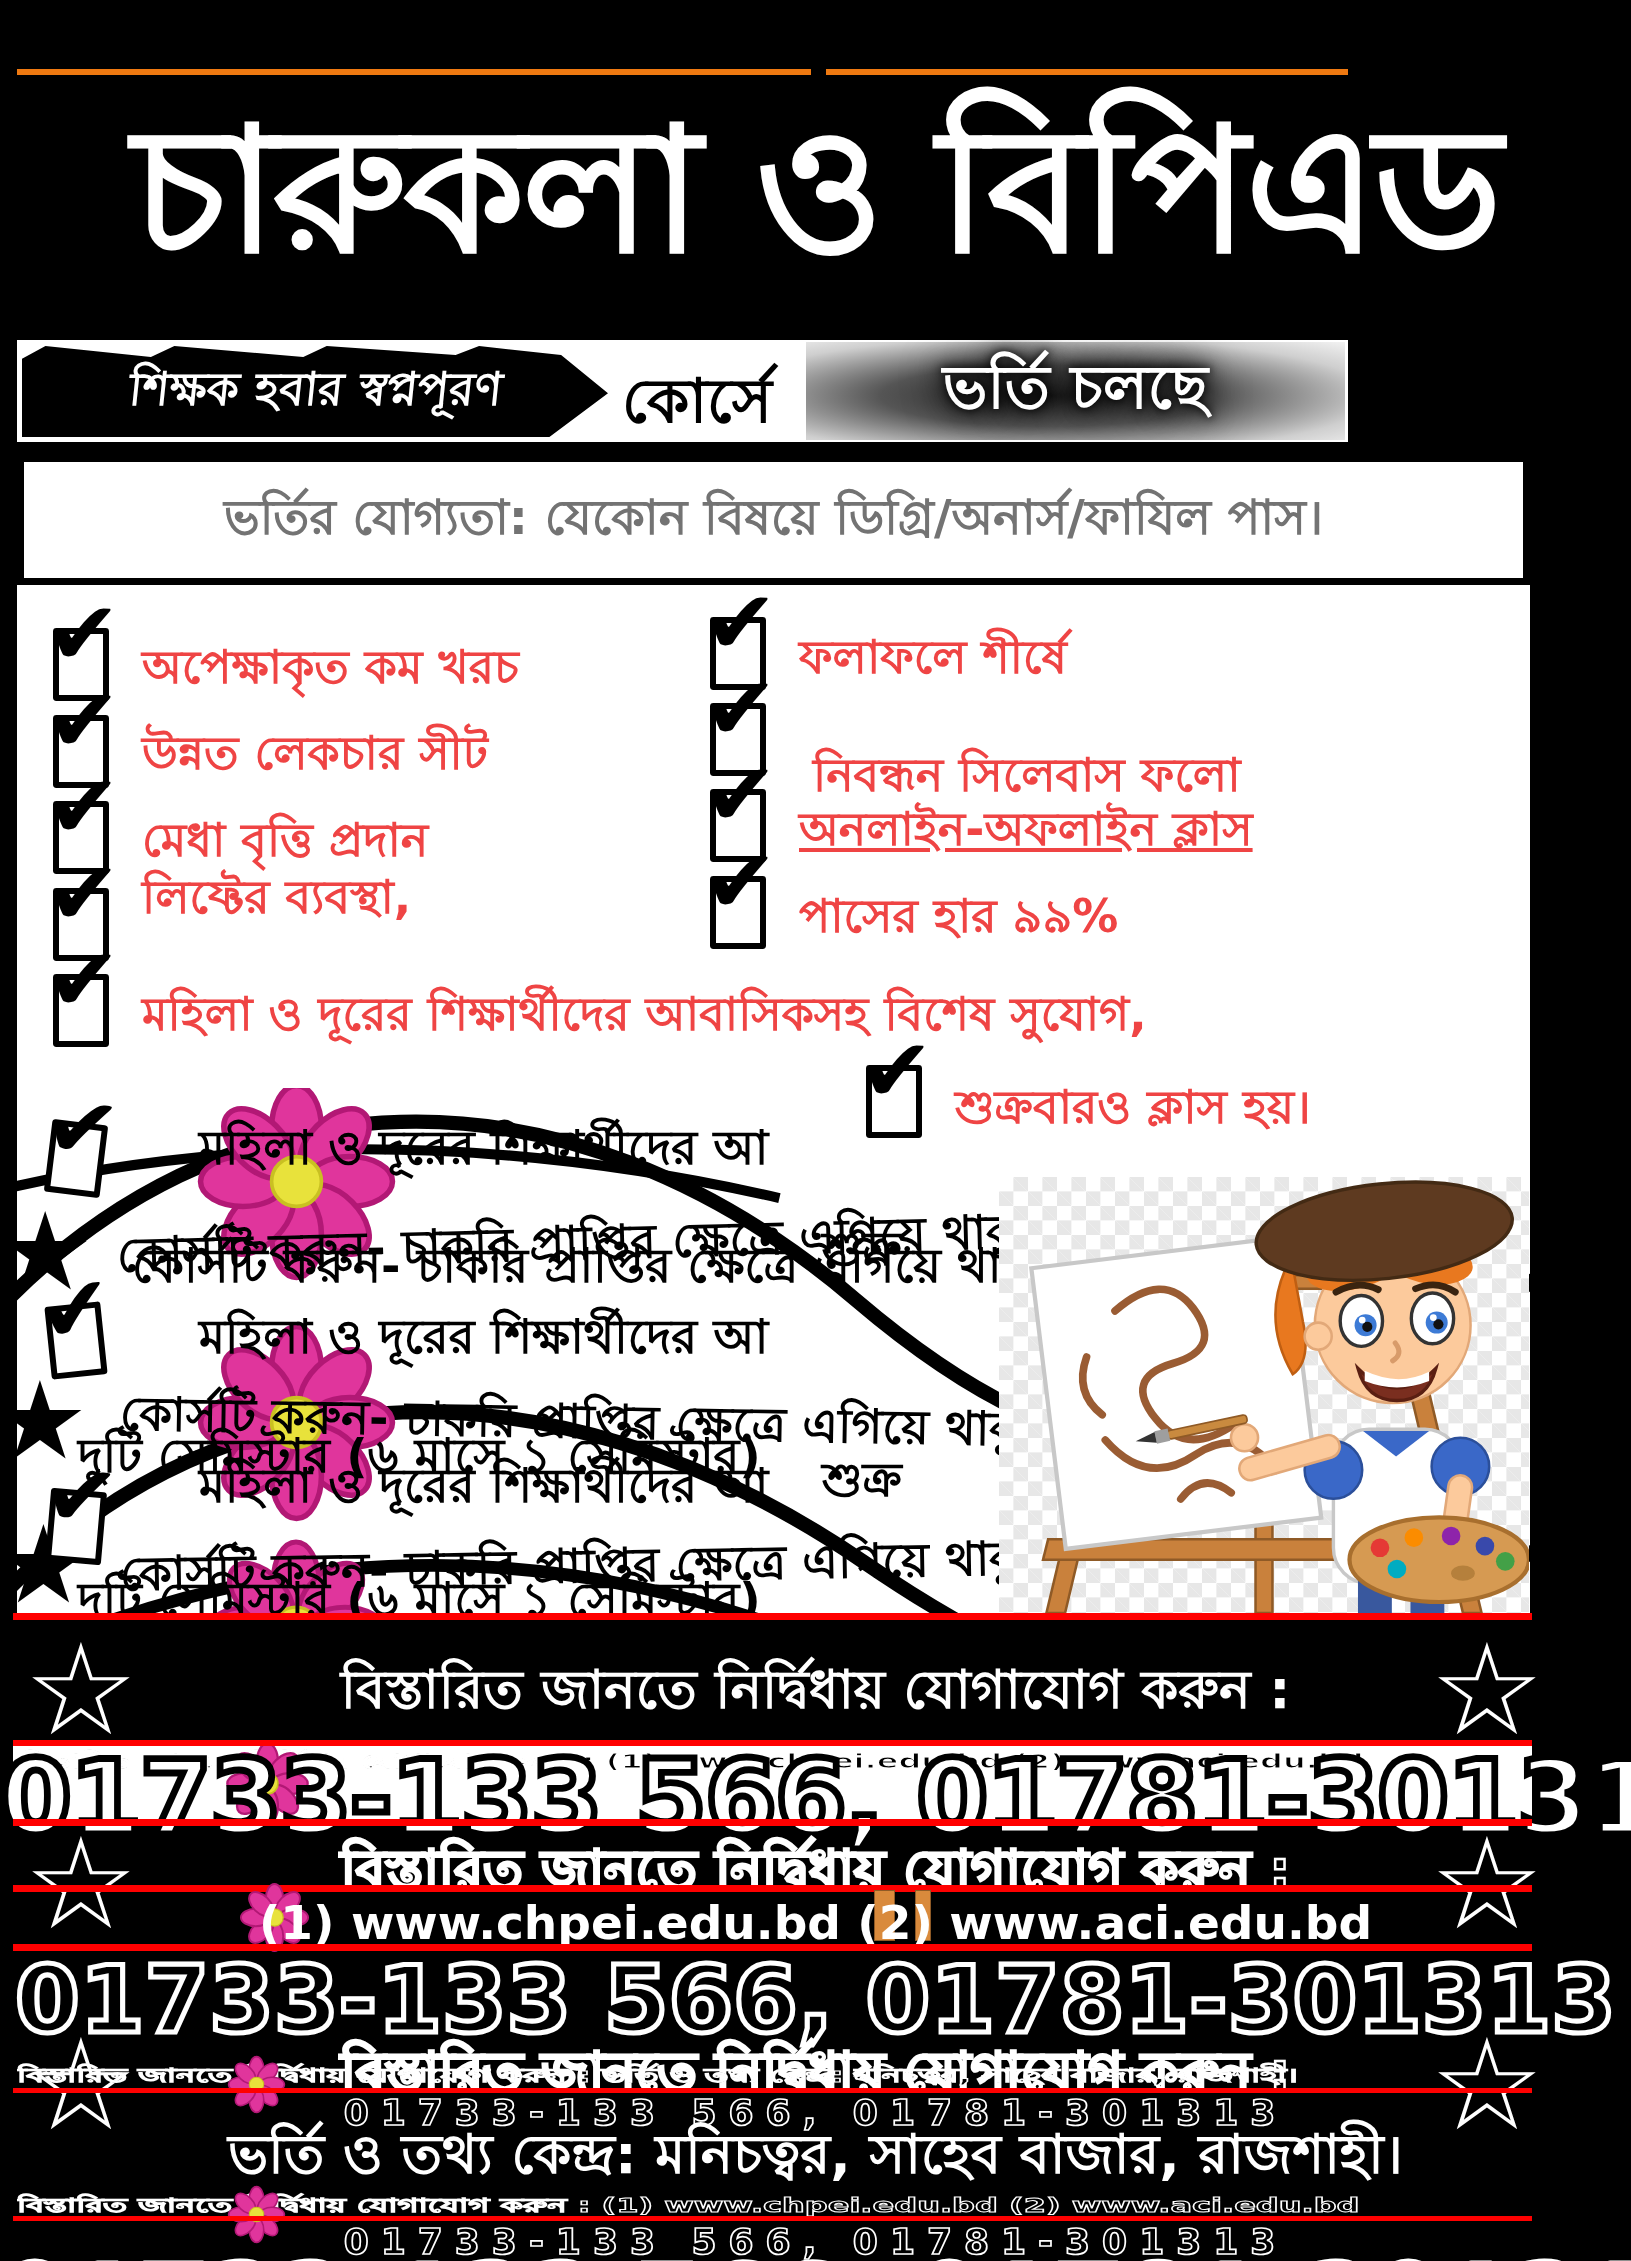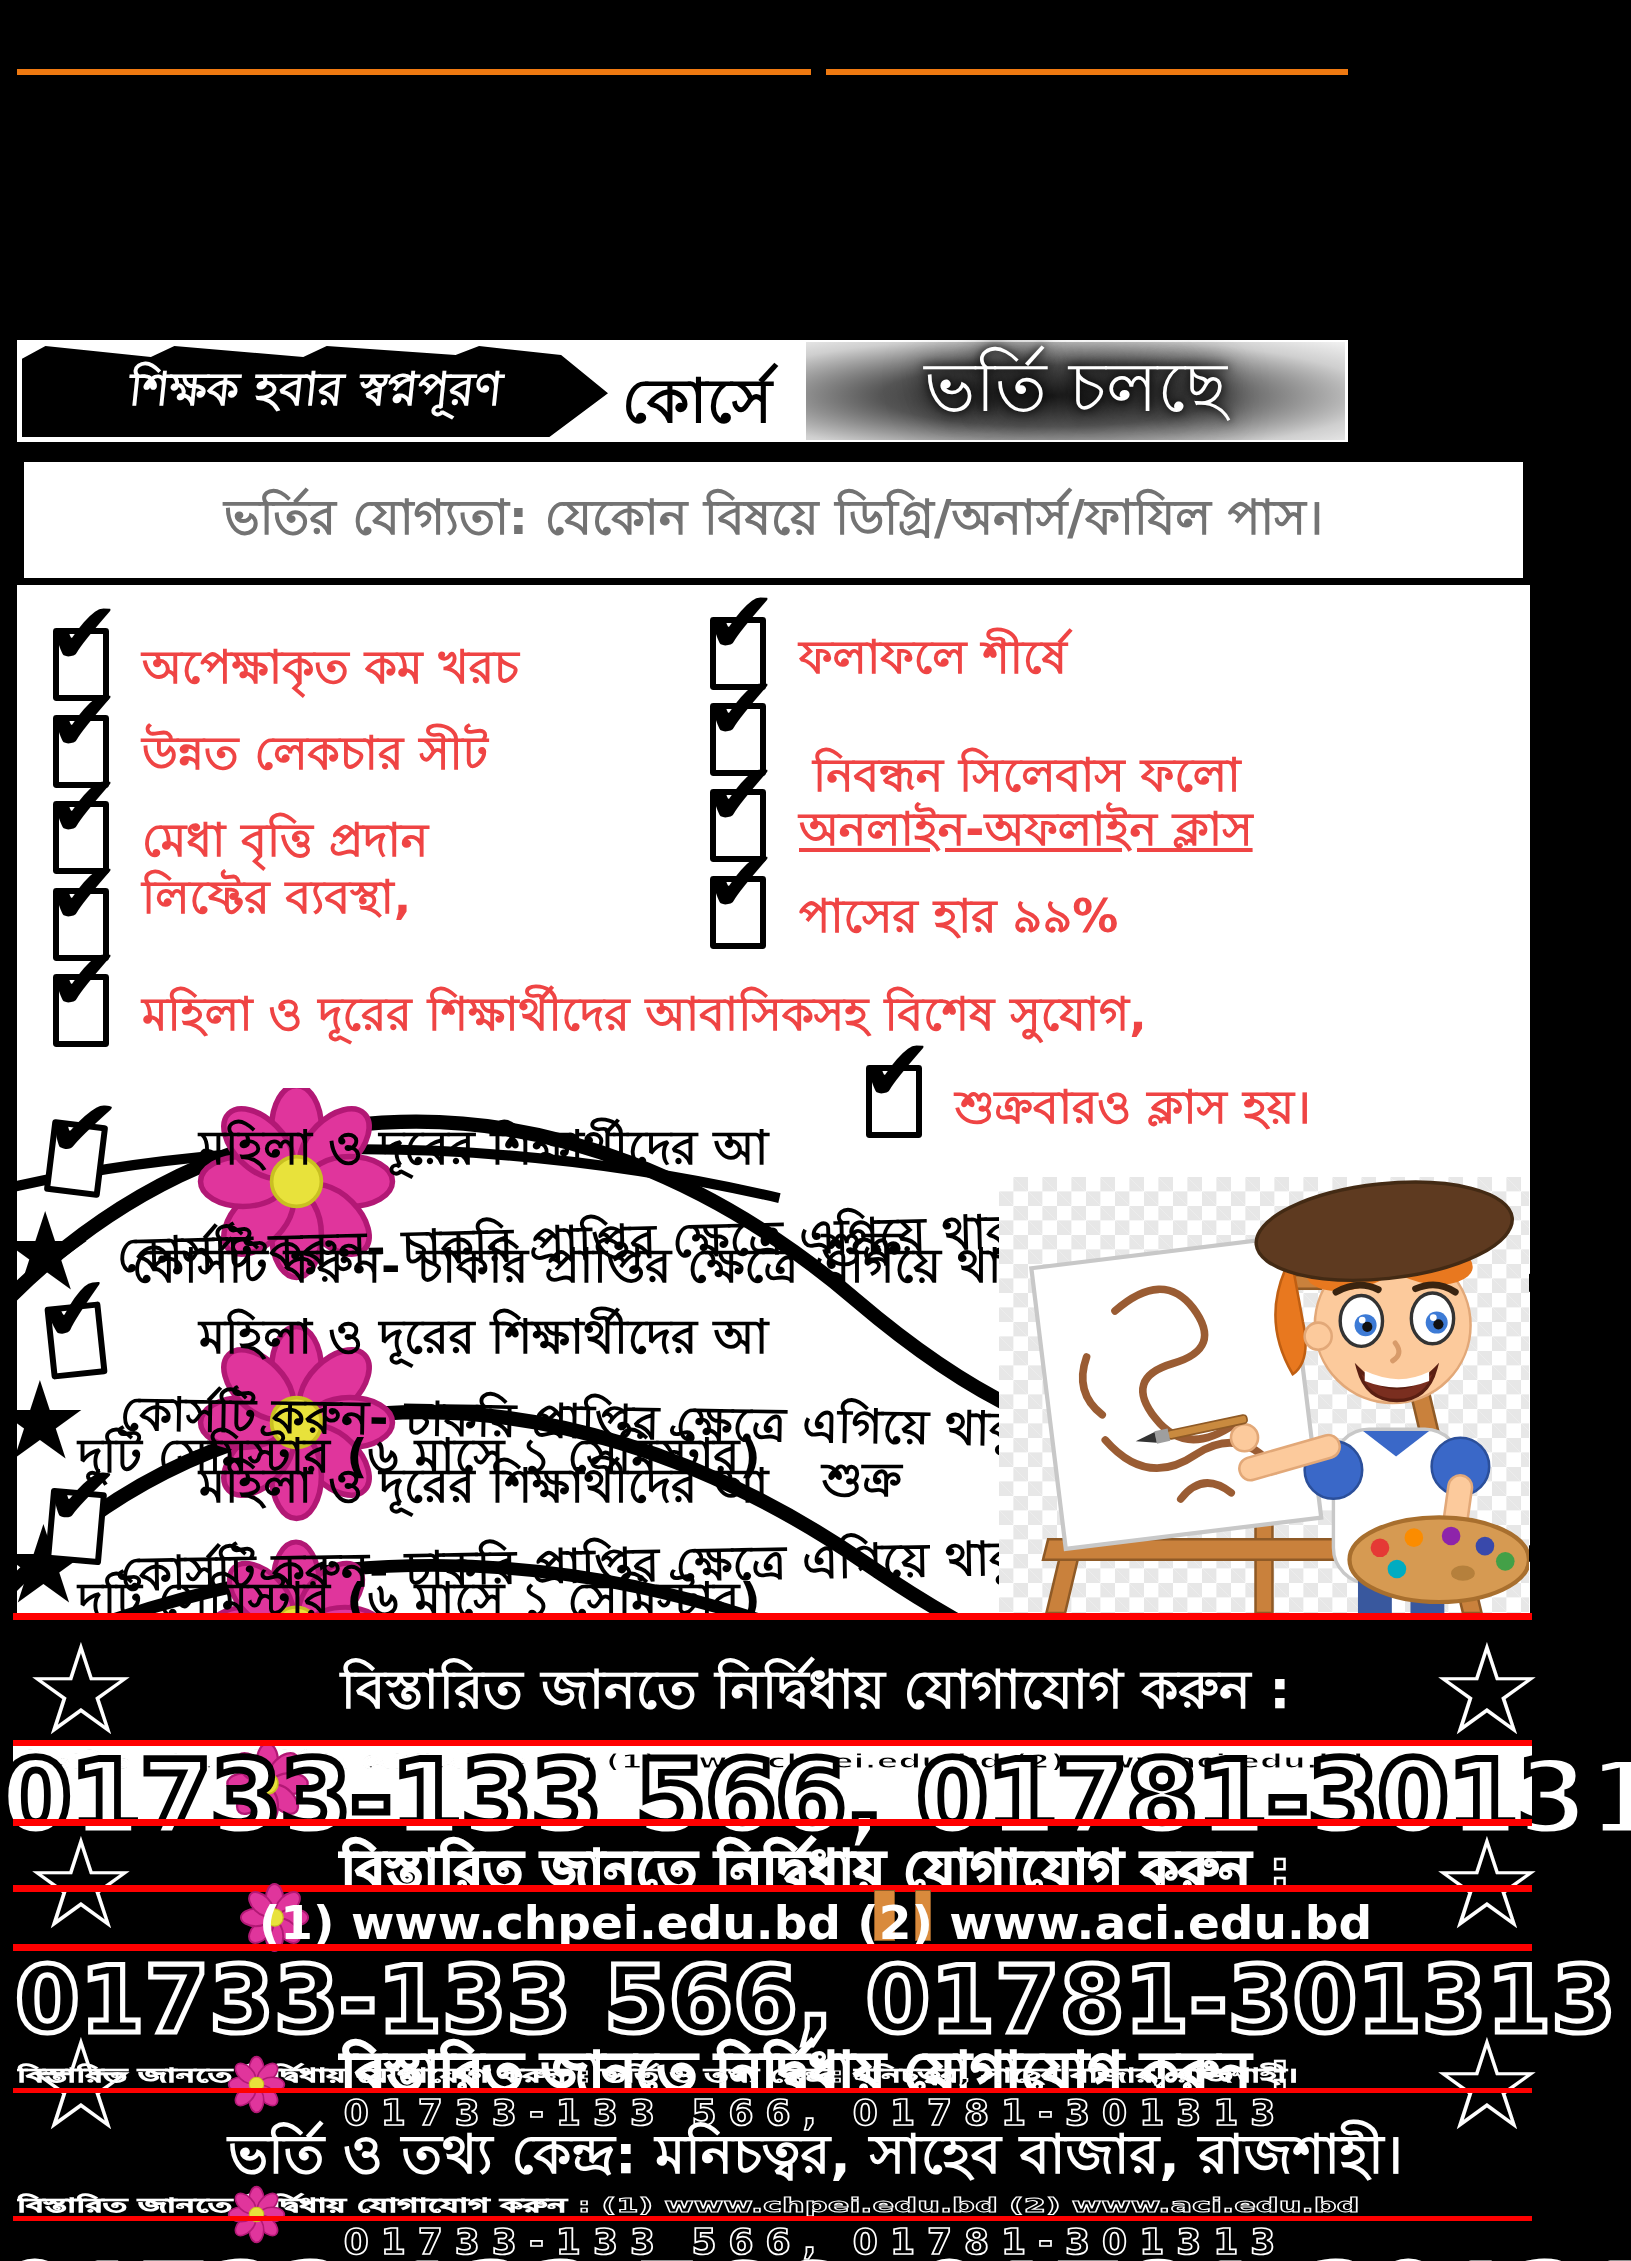--- a/index.html
+++ b/index.html
@@ -16,21 +16,21 @@
   
   .banner-strip{left:17px;top:340px;width:1331px;height:102px;background:#fff;}
   .banner-shape{left:22px;top:346px;width:586px;height:91px;background:#000;
     display:flex;align-items:center;justify-content:center;
     clip-path:polygon(0 14%,4% 0,22% 12%,26% 0,48% 12%,52% 0,74% 10%,78% 0,92% 10%,100% 52%,90% 100%,0 100%);}
   .banner-shape span{color:#fff;font-size:46px;font-weight:800;transform:skewX(-6deg);}
   .banner-course{left:622px;top:354px;font-size:61px;font-weight:800;color:#000;}
   .banner-grad{left:806px;top:342px;width:539px;height:98px;
     background:radial-gradient(ellipse at 45% 55%, #1e1e1e 0%, #555 40%, #cfcfcf 78%, #f2f2f2 100%);
     display:flex;align-items:center;justify-content:center;}
-  .banner-grad span{color:#fff;font-size:69px;font-weight:400;
+  .banner-grad span{color:#fff;font-size:60px;font-weight:700;
     text-shadow:0 0 8.5px #000,0 0 22px #000,0 0 41px #000;}
 
   
   .eligibility{left:17px;top:455px;width:1513px;height:130px;background:#fff;
     border:7.6px solid #000;box-sizing:border-box;display:flex;align-items:center;justify-content:center;
     font-size:48px;font-weight:800;color:#737373;}
   .body-white{left:17px;top:455px;width:1513px;height:1159px;background:#fff;}
 
   
   .chk{position:absolute;width:44px;height:61px;border:6px solid #000;border-radius:3.4px;background:#fff;}
@@ -88,20 +88,21 @@
           <ellipse cx="0" cy="-58" rx="27" ry="46" transform="rotate(270)"></ellipse>
           <ellipse cx="0" cy="-58" rx="27" ry="46" transform="rotate(315)"></ellipse>
         </g>
         <circle cx="0" cy="0" r="27" fill="#E8E23B" stroke="#C9C022" stroke-width="4"></circle>
       </g>
     </defs>
   </svg>
 
   <div class="abs orange-rule" style="left:17px;top:69px;width:794px;"></div>
   <div class="abs orange-rule" style="left:826px;top:69px;width:522px;"></div>
+  <div class="abs poster-title nowrap">চারুকলা ও বিপিএড</div>
 
   <div class="abs banner-strip"></div>
   <div class="abs banner-shape">
     <span>শিক্ষক হবার স্বপ্নপূরণ</span>
   </div>
   <div class="abs banner-course nowrap">কোর্সে</div>
   <div class="abs banner-grad">
     <span>ভর্তি চলছে</span>
   </div>
 

